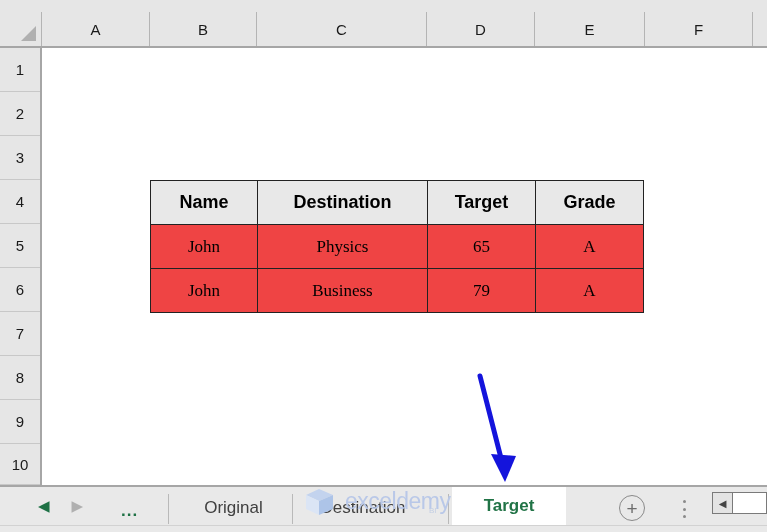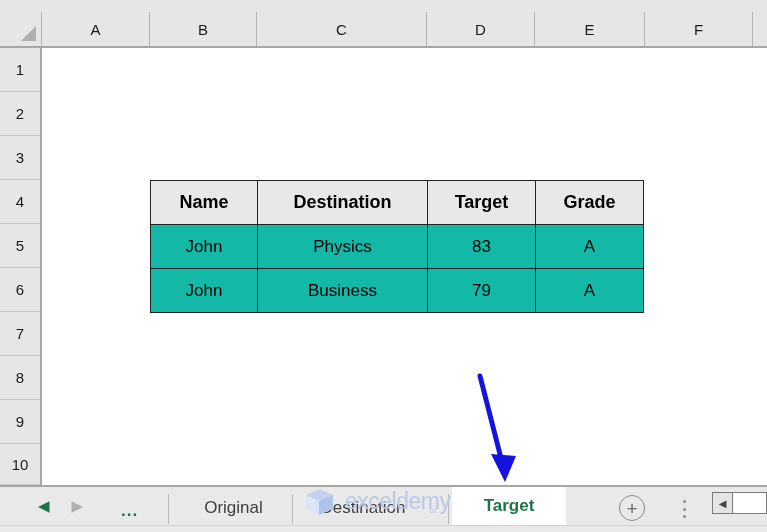--- a/index.html
+++ b/index.html
@@ -98,23 +98,24 @@
     padding: 0;
     margin-left: 24px;
   }
   .data-table th {
     background: #e8e8e8;
     font-weight: bold;
     font-size: 18px;
     height: 44px;
   }
   .data-table td {
-    background: #14b8a6;
+    background: #ef4444;
     height: 44px;
     font-weight: normal;
+    font-family: Liberation Serif, serif;
   }
   .cw-0 { width: 107px; }
   .cw-1 { width: 170px; }
   .cw-2 { width: 108px; }
   .cw-3 { width: 108px; }
 
   
   .arrow-svg {
     position: absolute;
     left: 455px; top: 370px;
@@ -298,21 +299,21 @@
         <th class="cw-0">Name</th>
         <th class="cw-1">Destination</th>
         <th class="cw-2">Target</th>
         <th class="cw-3">Grade</th>
       </tr>
     </thead>
     <tbody>
       <tr>
         <td class="cw-0">John</td>
         <td class="cw-1">Physics</td>
-        <td class="cw-2">83</td>
+        <td class="cw-2">65</td>
         <td class="cw-3">A</td>
       </tr>
       <tr>
         <td class="cw-0">John</td>
         <td class="cw-1">Business</td>
         <td class="cw-2">79</td>
         <td class="cw-3">A</td>
       </tr>
     </tbody>
   </table>

